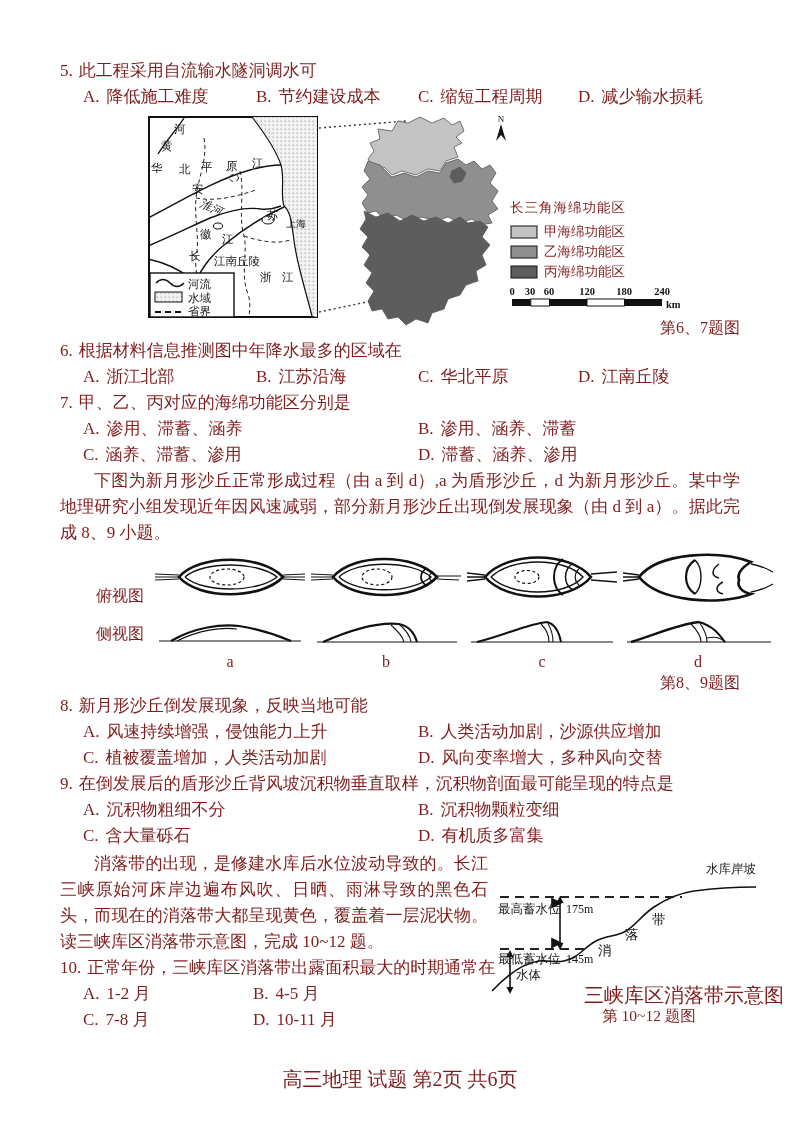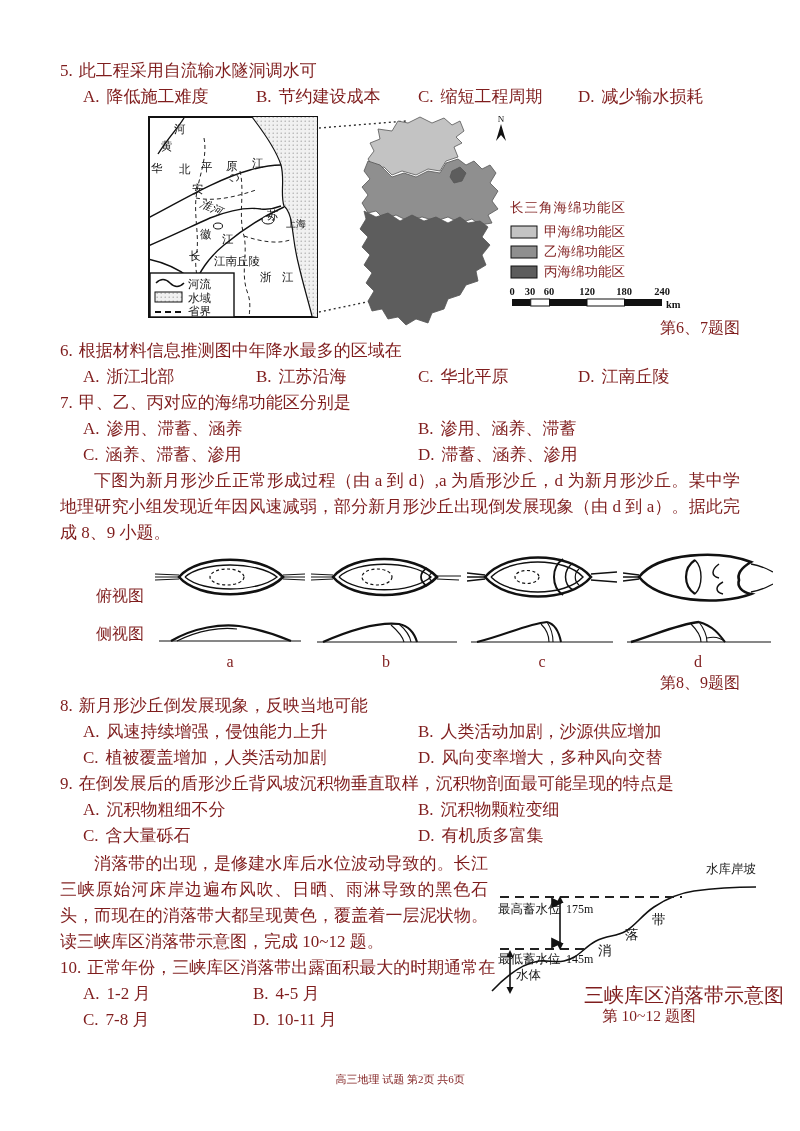--- a/index.html
+++ b/index.html
@@ -31,21 +31,21 @@
   .dunes{margin-left:36px;margin-top:2px;}
   .drow{display:flex;align-items:flex-end;}
   .dlab{width:56px;font-size:16px;line-height:20px;flex:0 0 56px;padding-bottom:8px;}
   .dcell{width:156px;flex:0 0 156px;text-align:center;}
   .dletter{font-size:16px;line-height:20px;}
   .sec3{display:flex;margin-top:2px;}
   .sec3l{width:428px;flex:0 0 428px;}
   .sec3r{width:300px;flex:0 0 300px;margin-left:-4px;margin-right:-44px;}
   .f3cap{font-family:"Liberation Sans","DejaVu Sans",sans-serif;font-weight:normal;font-size:20px;text-align:right;line-height:20px;margin-top:-26px;padding-left:60px;}
   .f3sub{font-size:15.5px;text-align:center;line-height:22px;padding-left:30px;}
-  .footer{position:absolute;left:0;top:1066px;width:100%;text-align:center;font-size:11px;}
+  .footer{position:absolute;left:0;top:1066px;width:100%;text-align:center;font-size:20px;}
   svg text{font-family:"Liberation Serif","DejaVu Serif",serif;fill:#151515;}
 </style>
 </head>
 <body>
 
 <div class="page">
 
   <div class="qstem">
     <span class="qno">5.</span><span>此工程采用自流输水隧洞调水可</span>
   </div>

